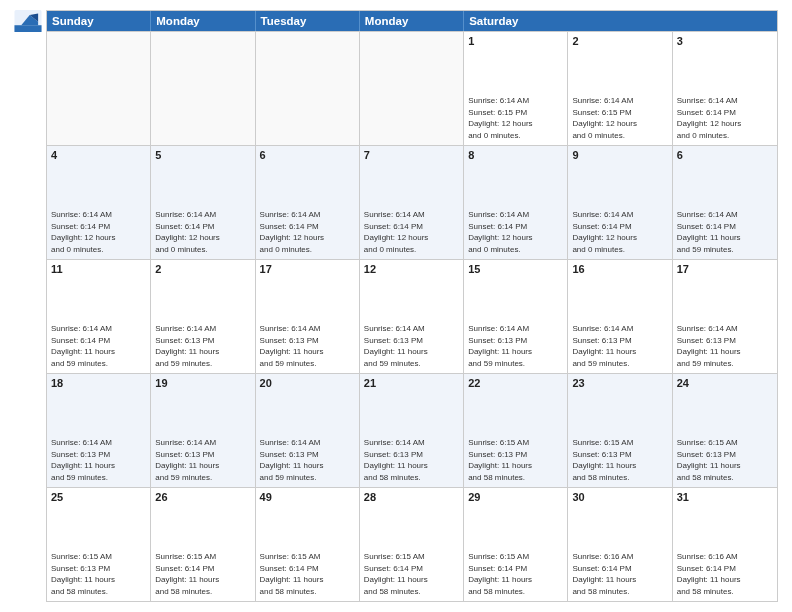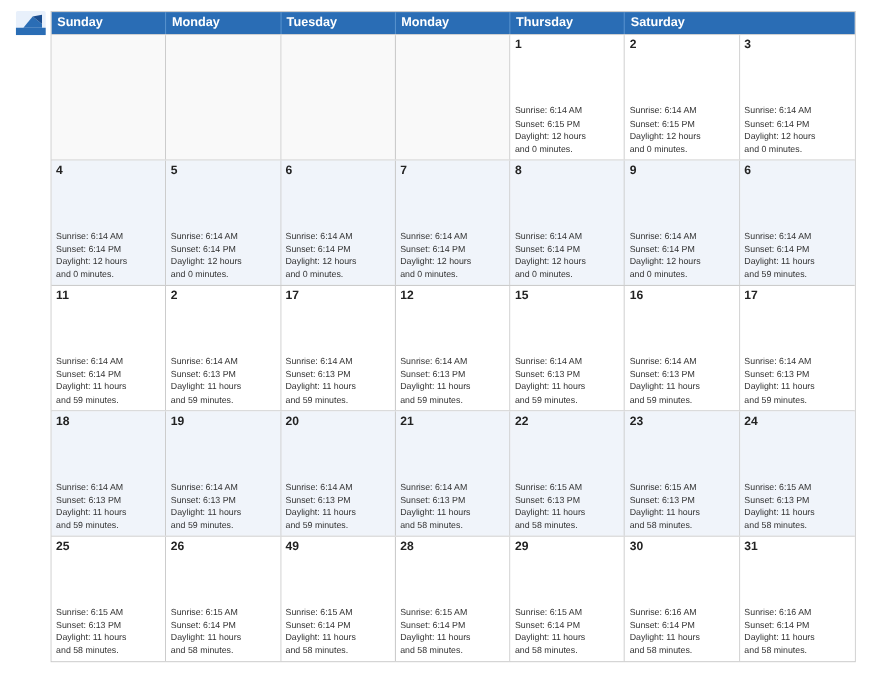--- a/index.html
+++ b/index.html
@@ -131,21 +131,20 @@
       <div class="title-location"></div>
     </div>
   </div>
 
   <div class="calendar">
     <div class="cal-header-row" id="cal-header">
         <div class="cal-header-cell">Sunday</div>
         <div class="cal-header-cell">Monday</div>
         <div class="cal-header-cell">Tuesday</div>
         <div class="cal-header-cell">Monday</div>
-        <div class="cal-header-cell">Thursday</div>
         <div class="cal-header-cell">Saturday</div>
       </div>
     <div class="cal-body" id="cal-body">
         <div class="cal-week">
           <div class="cal-cell empty"></div>
           <div class="cal-cell empty"></div>
           <div class="cal-cell empty"></div>
           <div class="cal-cell empty"></div>
           <div class="cal-cell">
             <div class="day-number">1</div>

